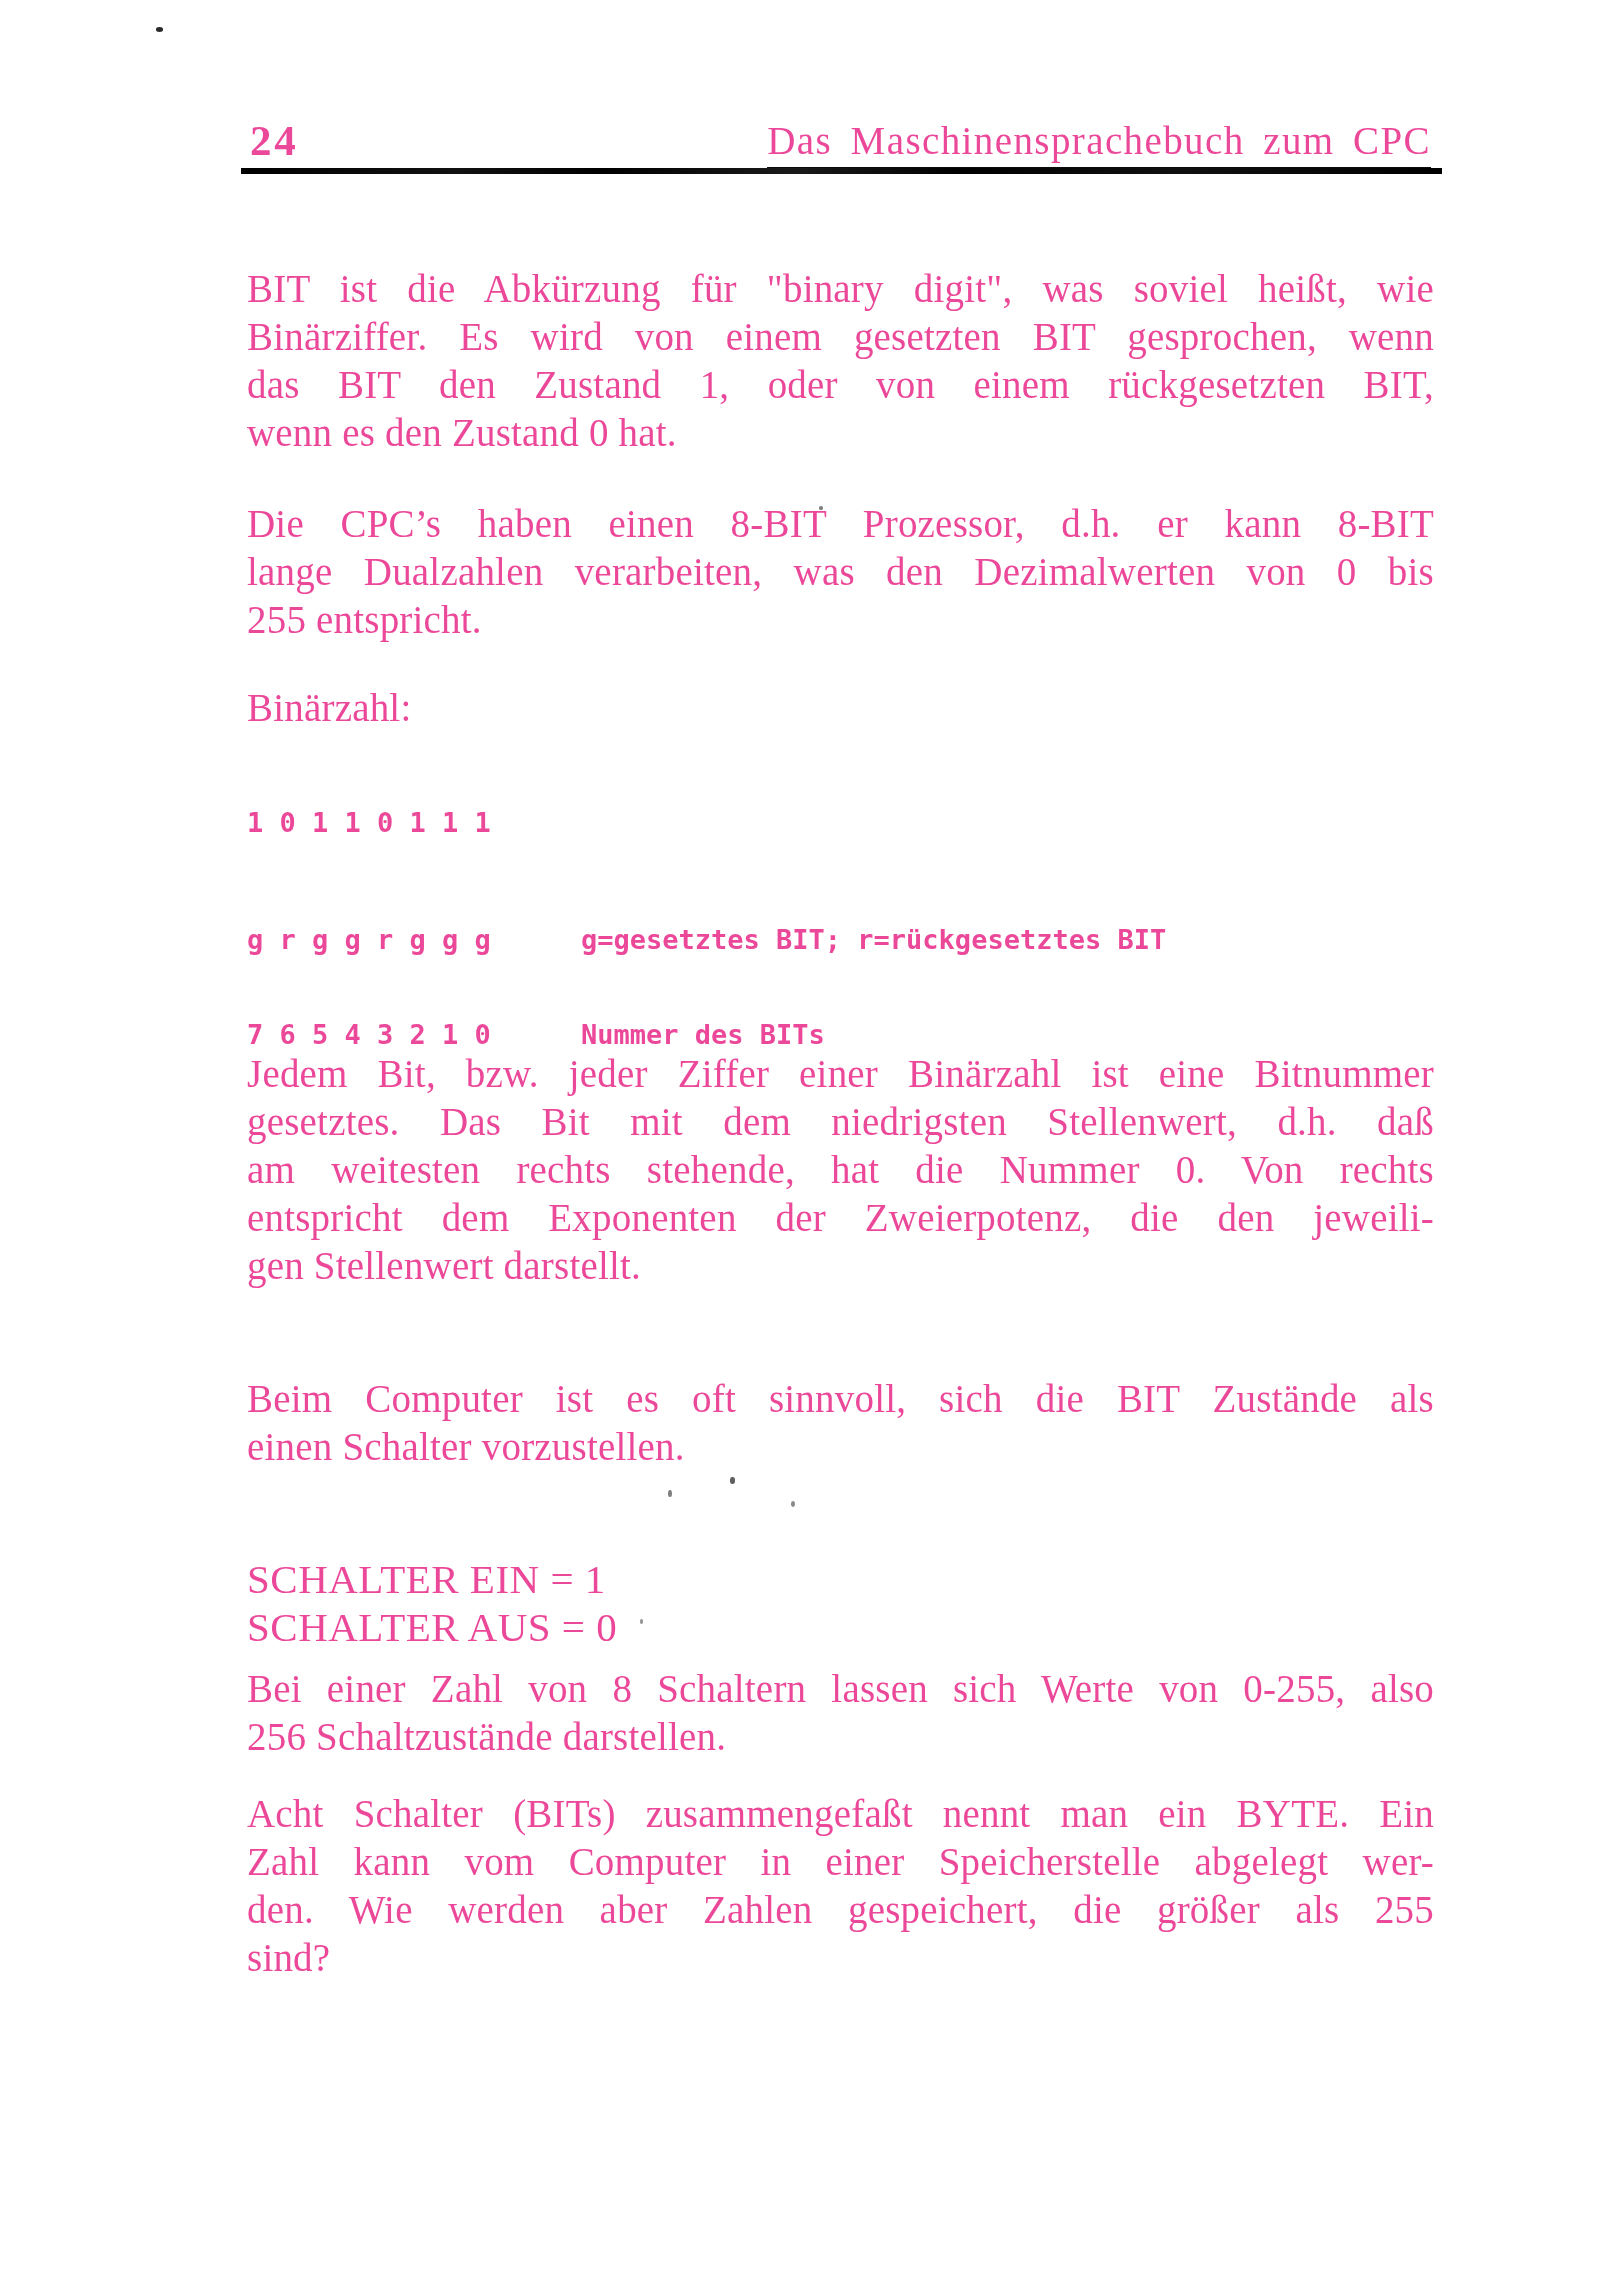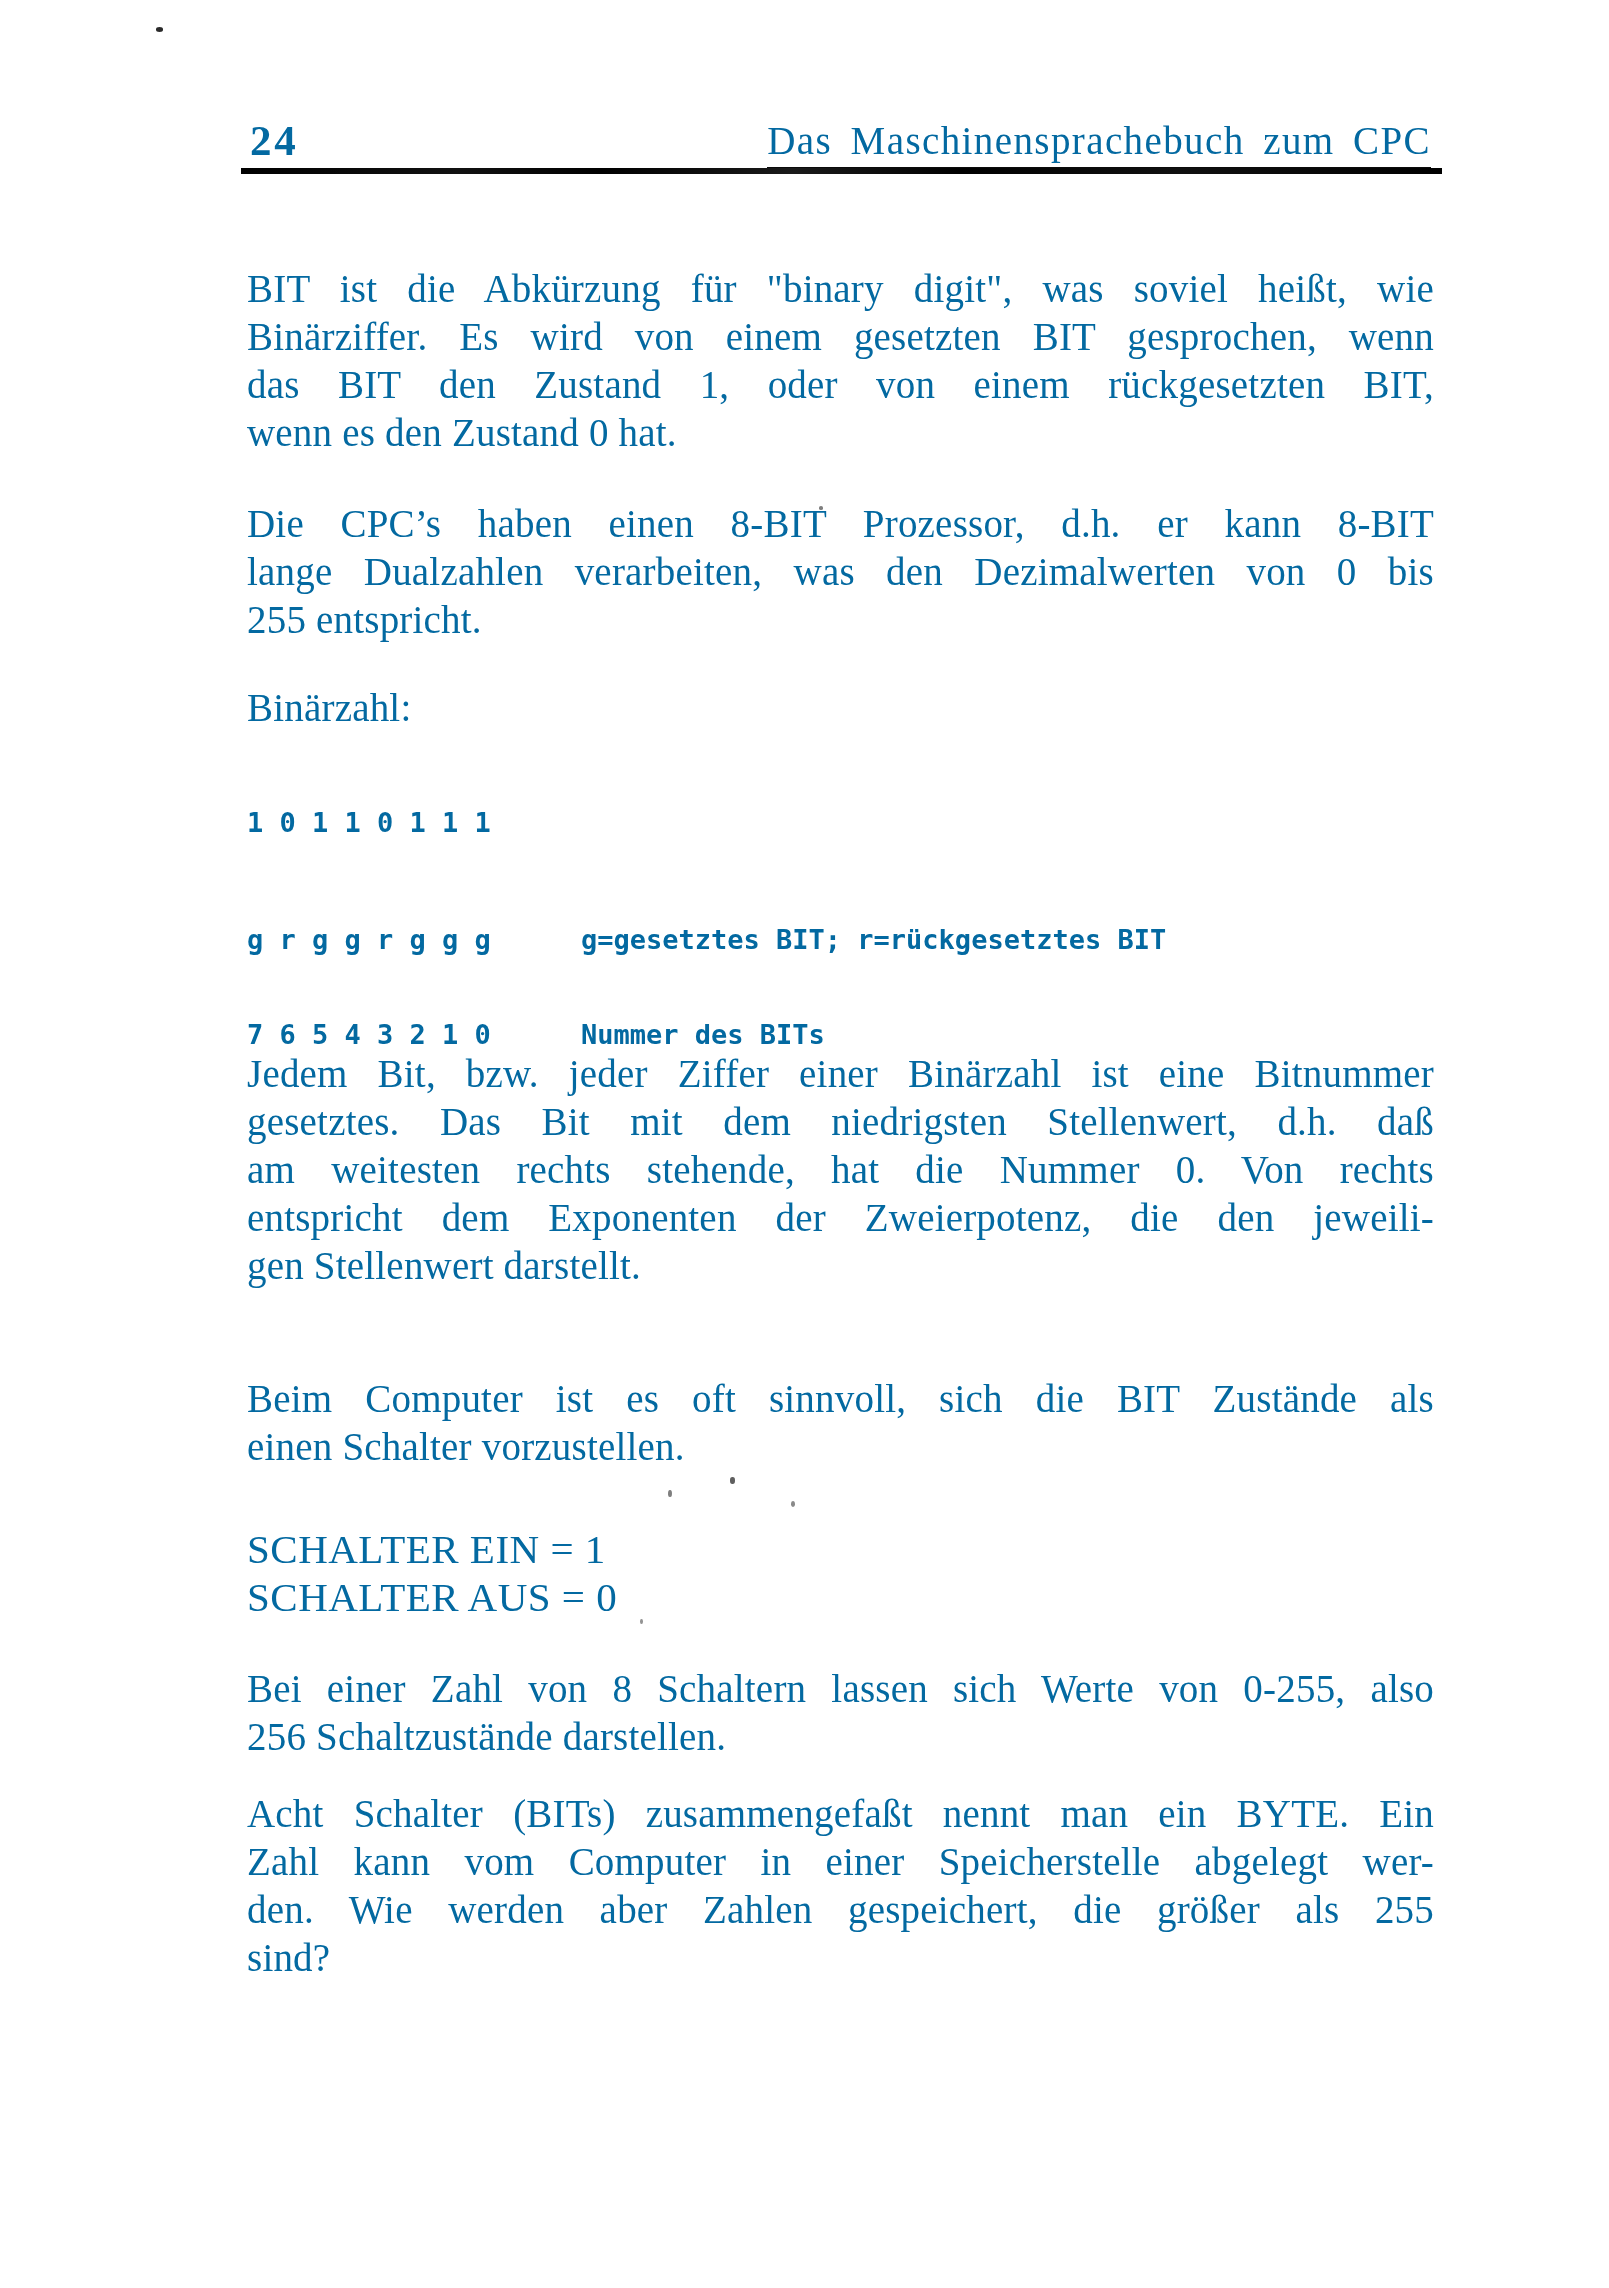--- a/index.html
+++ b/index.html
@@ -1,21 +1,21 @@
 <!DOCTYPE html>
 <html style="font-size:15px"><head>
 <meta charset="utf-8">
 <style>
   html,body { margin:0; padding:0; background:#ffffff; }
   .page {
     position:relative;
     width:1609px;
     height:2115px;
     background:#ffffff;
-    color:#0369a1;
+    color:#ec4899;
     font-family:"Liberation Serif", serif;
     overflow:hidden;
   }
   
   .page-number {
     position:absolute; left:250px; top:117px;
     font-size:43px; line-height:48px; font-weight:bold;
     letter-spacing:2.8px;
   }
   .running-title {
@@ -44,21 +44,21 @@
   .monorow {
     position:absolute; left:247px; width:1187px; height:37px;
     font-family:"DejaVu Sans Mono", monospace;
     font-size:27px; line-height:33px; font-weight:bold;
   }
   .monorow .digits { position:absolute; left:0; top:0; white-space:pre; }
   .monorow .legend { position:absolute; left:334px; top:0; white-space:pre; }
   
   .switch-line {
     position:absolute; left:247px; width:1187px; height:48px; overflow:hidden;
-    font-size:41px; line-height:48px; letter-spacing:0.5px;
+    font-size:41px; line-height:48px; letter-spacing:0.5px;margin-top:30px;
   }
   
   .speck { position:absolute; background:#2a2a2a; border-radius:50%; }
 </style>
 </head>
 <body>
 
 <div class="page">
 
   <div class="page-number">24</div>

